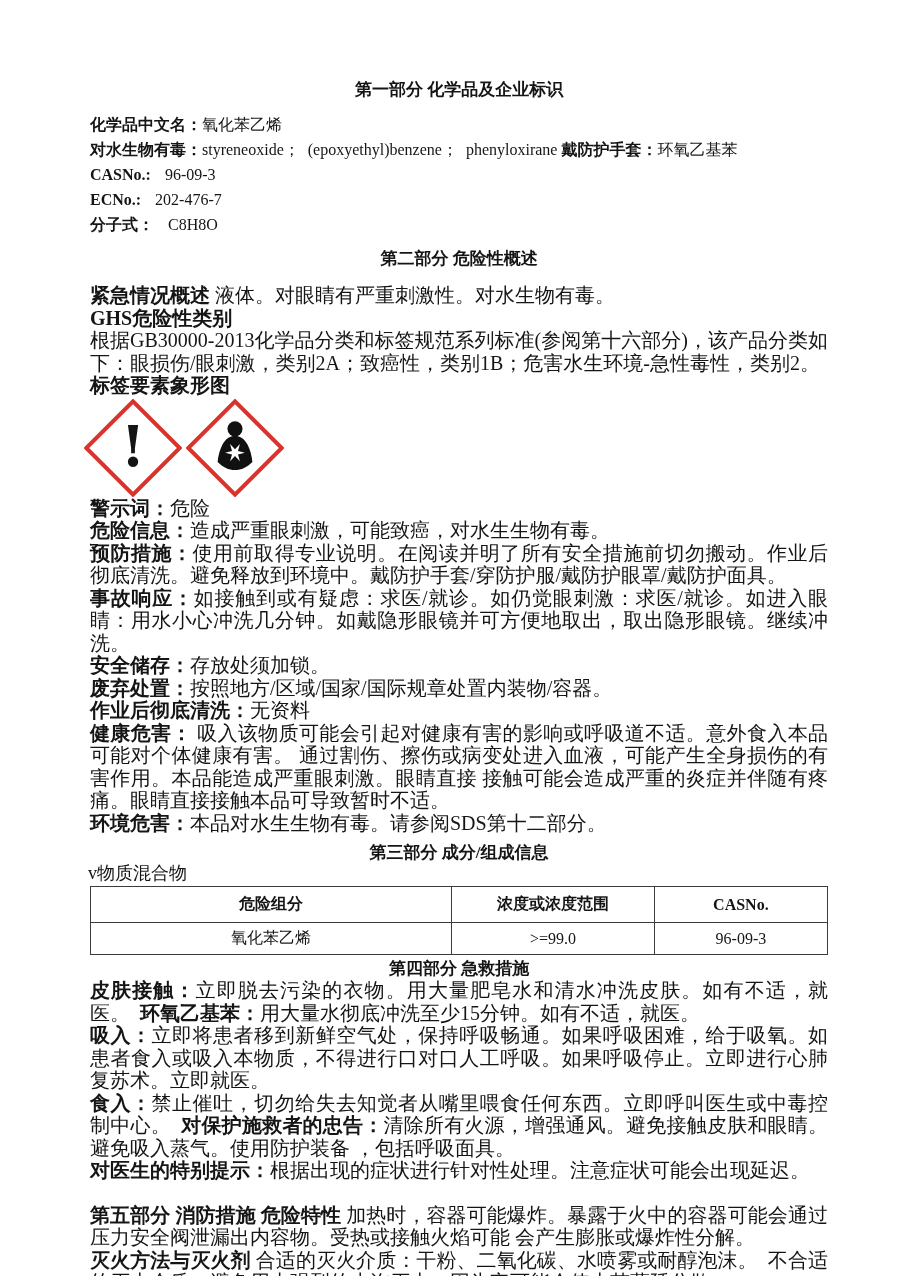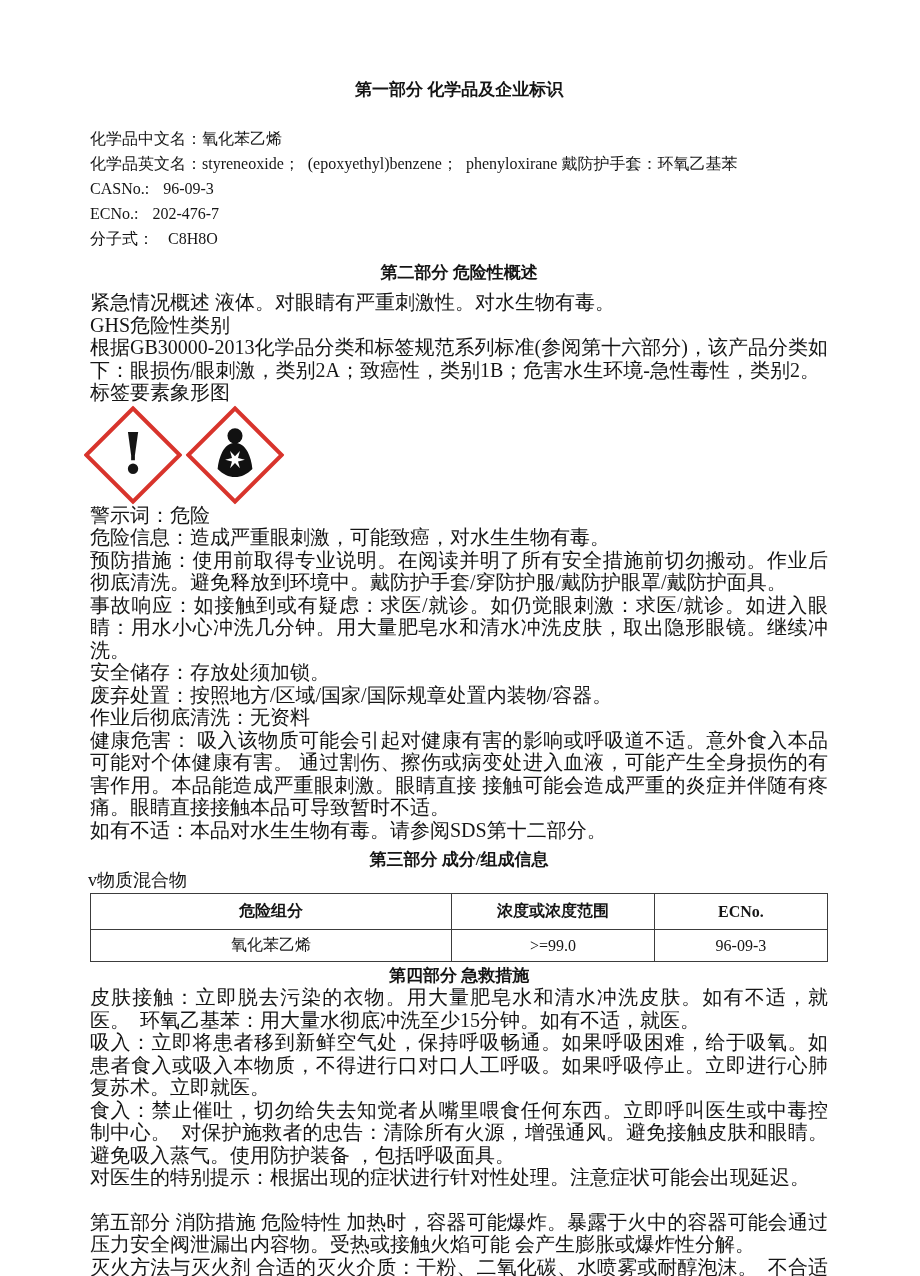--- a/index.html
+++ b/index.html
@@ -3,26 +3,26 @@
 <meta charset="utf-8">
 <style>
   html,body{margin:0;padding:0}
   body{
     width:920px;height:1276px;overflow:hidden;box-sizing:border-box;
     background:#ffffff;color:#151515;
     font-family:"Liberation Serif","DejaVu Serif",serif;
     padding:80px 92px 0 90px;
   }
   .sec-heading{font-size:17px;font-weight:700;text-align:center;line-height:20px;margin:0}
-  #s1-heading{margin-bottom:26px}
-  #s2-heading{margin-top:12px;margin-bottom:8px}
+  #s1-heading{margin-bottom:12px}
+  #s2-heading{margin-top:12px;margin-bottom:15px}
   #s3-heading{margin-top:9px;}
   #s4-heading{margin-top:4px;}
   .id-row{font-size:16px;line-height:25px;text-align:left}
-  .lbl{font-weight:400}
+  .lbl{font-weight:700}
   .val-gap{margin-left:14px}
   .para{font-size:20px;line-height:22.5px;margin:0;text-align:justify}
   .pict-row{display:flex;gap:8px;margin:4px 0 2px -4px}
   .pict{width:94px;height:94px;display:flex;align-items:center;justify-content:center}
   .diamond{width:62px;height:62px;border:4px solid #d8342c;transform:rotate(45deg);
     display:flex;align-items:center;justify-content:center;background:#fff;border-radius:1px}
   .inner{transform:rotate(-45deg);width:88px;height:88px;display:flex;align-items:center;justify-content:center}
   .excl{font-size:56px;font-weight:900;line-height:1;font-family:"DejaVu Serif",serif;padding-bottom:4px}
   .mixture{font-size:18px;line-height:21px;margin:0 0 0 -2px}
   table.comp{width:100%;border-collapse:collapse;margin-top:2px}
@@ -31,21 +31,21 @@
   .comp td{font-weight:400}
   .spacer-top{margin-top:22px}
 </style>
 </head>
 <body>
 
 <h2 class="sec-heading" id="s1-heading">第一部分 化学品及企业标识</h2>
 
 <div class="id-row"><span class="lbl">化学品中文名：</span><span>氧化苯乙烯</span></div>
 
-<div class="id-row"><span class="lbl">化学品英文名：</span><span>styreneoxide；&nbsp; (epoxyethyl)benzene；&nbsp; phenyloxirane </span><span class="lbl">戴防护手套：</span><span>环氧乙基苯</span></div>
+<div class="id-row"><span class="lbl">对水生物有毒：</span><span>styreneoxide；&nbsp; (epoxyethyl)benzene；&nbsp; phenyloxirane </span><span class="lbl">戴防护手套：</span><span>环氧乙基苯</span></div>
 
 <div class="id-row"><span class="lbl">CASNo.:</span><span class="val-gap">96-09-3</span></div>
 
 <div class="id-row"><span class="lbl">ECNo.:</span><span class="val-gap">202-476-7</span></div>
 
 <div class="id-row"><span class="lbl">分子式：</span><span class="val-gap">C8H8O</span></div>
 
 <h2 class="sec-heading" id="s2-heading">第二部分 危险性概述</h2>
 
 <p class="para"><span class="lbl">紧急情况概述</span><span> 液体。对眼睛有严重刺激性。对水生物有毒。</span></p>
@@ -76,47 +76,47 @@
     </div>
   </div>
 </div>
 
 <p class="para"><span class="lbl">警示词：</span><span>危险</span></p>
 
 <p class="para"><span class="lbl">危险信息：</span><span>造成严重眼刺激，可能致癌，对水生生物有毒。</span></p>
 
 <p class="para"><span class="lbl">预防措施：</span><span>使用前取得专业说明。在阅读并明了所有安全措施前切勿搬动。作业后彻底清洗。避免释放到环境中。戴防护手套/穿防护服/戴防护眼罩/戴防护面具。</span></p>
 
-<p class="para"><span class="lbl">事故响应：</span><span>如接触到或有疑虑：求医/就诊。如仍觉眼刺激：求医/就诊。如进入眼睛：用水小心冲洗几分钟。用大量肥皂水和清水冲洗皮肤，取出隐形眼镜。继续冲洗。</span></p>
+<p class="para"><span class="lbl">事故响应：</span><span>如接触到或有疑虑：求医/就诊。如仍觉眼刺激：求医/就诊。如进入眼睛：用水小心冲洗几分钟。如戴隐形眼镜并可方便地取出，取出隐形眼镜。继续冲洗。</span></p>
 
 <p class="para"><span class="lbl">安全储存：</span><span>存放处须加锁。</span></p>
 
 <p class="para"><span class="lbl">废弃处置：</span><span>按照地方/区域/国家/国际规章处置内装物/容器。</span></p>
 
 <p class="para"><span class="lbl">作业后彻底清洗：</span><span>无资料</span></p>
 
 <p class="para"><span class="lbl">健康危害：</span><span> 吸入该物质可能会引起对健康有害的影响或呼吸道不适。意外食入本品可能对个体健康有害。 通过割伤、擦伤或病变处进入血液，可能产生全身损伤的有害作用。本品能造成严重眼刺激。眼睛直接 接触可能会造成严重的炎症并伴随有疼痛。眼睛直接接触本品可导致暂时不适。</span></p>
 
-<p class="para"><span class="lbl">如有不适：</span><span>本品对水生生物有毒。请参阅SDS第十二部分。</span></p>
+<p class="para"><span class="lbl">环境危害：</span><span>本品对水生生物有毒。请参阅SDS第十二部分。</span></p>
 
 <h2 class="sec-heading" id="s3-heading">第三部分 成分/组成信息</h2>
 
 <p class="mixture">v物质混合物</p>
 
 <table class="comp">
   <colgroup>
       <col style="width:49%">
       <col style="width:27.5%">
       <col style="width:23.5%">
     </colgroup>
   <tbody>
       <tr>
     <th>危险组分</th>
     <th>浓度或浓度范围</th>
-    <th>ECNo.</th>
+    <th>CASNo.</th>
   </tr>
   <tr>
     <td>氧化苯乙烯</td>
     <td>&gt;=99.0</td>
     <td>96-09-3</td>
   </tr>
 </tbody>
   </table>
 
 <h2 class="sec-heading" id="s4-heading">第四部分 急救措施</h2>

